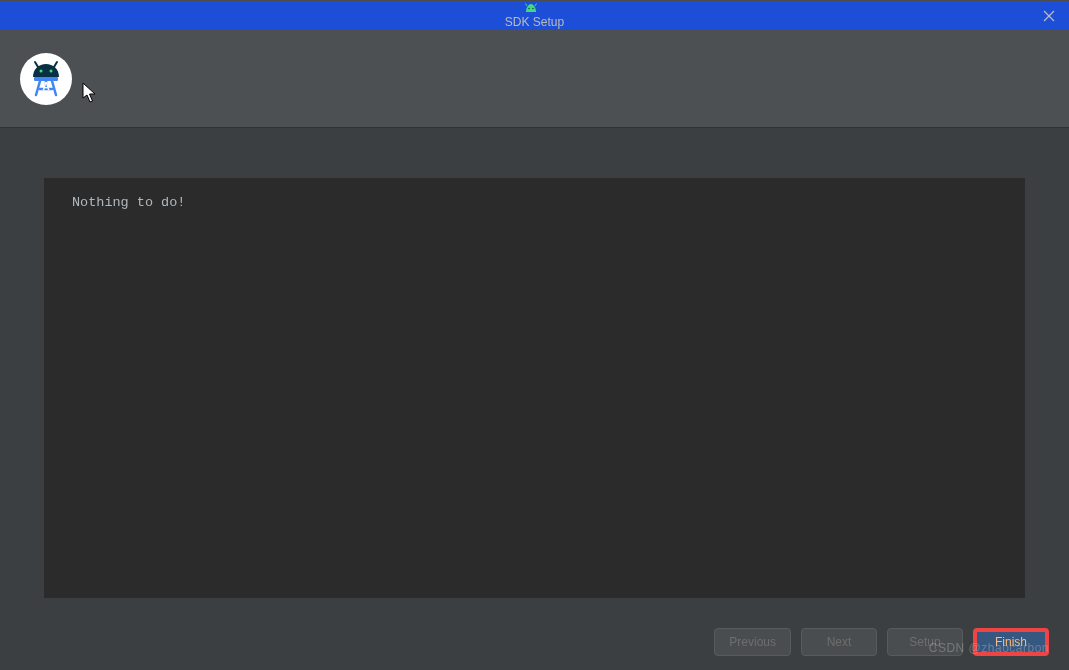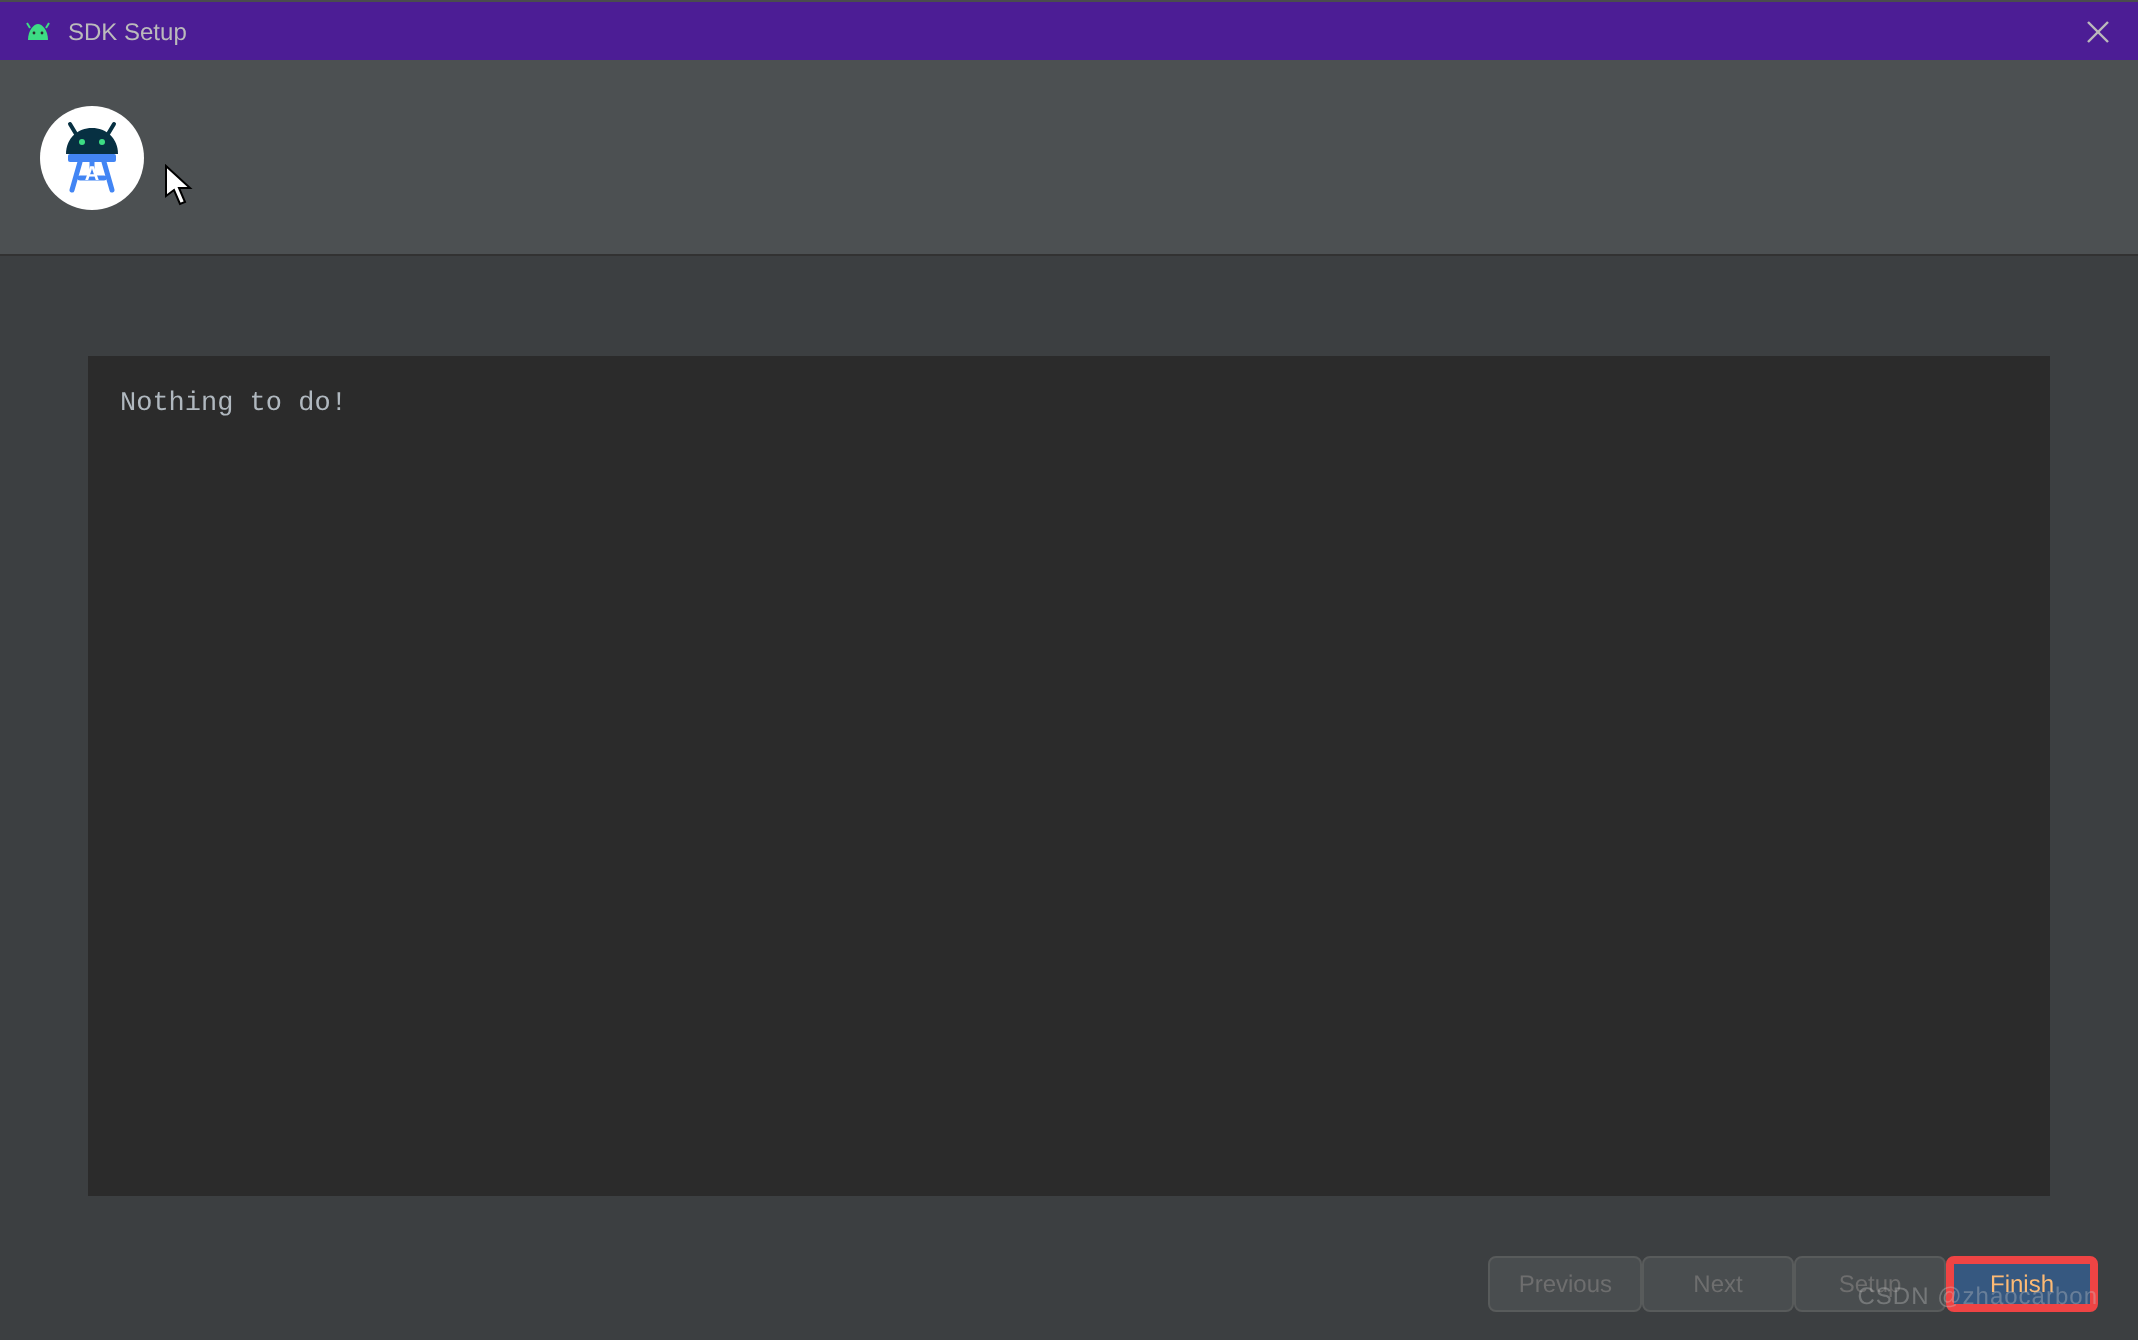--- a/index.html
+++ b/index.html
@@ -11,26 +11,27 @@
       width: 1069px;
       height: 670px;
       background: #3c3f41;
       font-family: "Segoe UI", Arial, sans-serif;
       color: #bbbbbb;
       overflow: hidden;
       position: relative;
     }
     .titlebar {
       height: 30px;
-      background: #4c1d95;
+      background: #1d4ed8;
       display: flex;
       align-items: center;
       padding: 0 12px;
       border-top: 1px solid #4a4c4e;
       position: relative;
+      flex-direction: column;
     }
     .titlebar-icon {
       width: 14px;
       height: 14px;
       margin-right: 8px;
       display: flex;
       align-items: center;
       justify-content: center;
     }
     .titlebar-title {
@@ -74,21 +75,21 @@
       font-size: 24px;
       color: #ffffff;
       font-weight: 400;
     }
     .content {
       padding: 50px 44px 0 44px;
     }
     .console {
       background: #2b2b2b;
       height: 420px;
-      padding: 14px 16px;
+      padding: 14px 28px;
       font-family: "Consolas", "Courier New", monospace;
       font-size: 13.5px;
       line-height: 22px;
       overflow: auto;
     }
     .console-line {
       color: #b0b8bf;
       white-space: pre;
     }
     .console-line.error {
@@ -97,20 +98,21 @@
     .footer {
       position: absolute;
       bottom: 0;
       right: 0;
       left: 0;
       height: 56px;
       display: flex;
       justify-content: flex-end;
       align-items: center;
       padding-right: 20px;
+      gap: 10px;
     }
     .btn {
       min-width: 76px;
       height: 28px;
       background: #4c5052;
       border: 1px solid #5e6060;
       color: #bbbbbb;
       font-size: 12px;
       border-radius: 4px;
       cursor: pointer;

